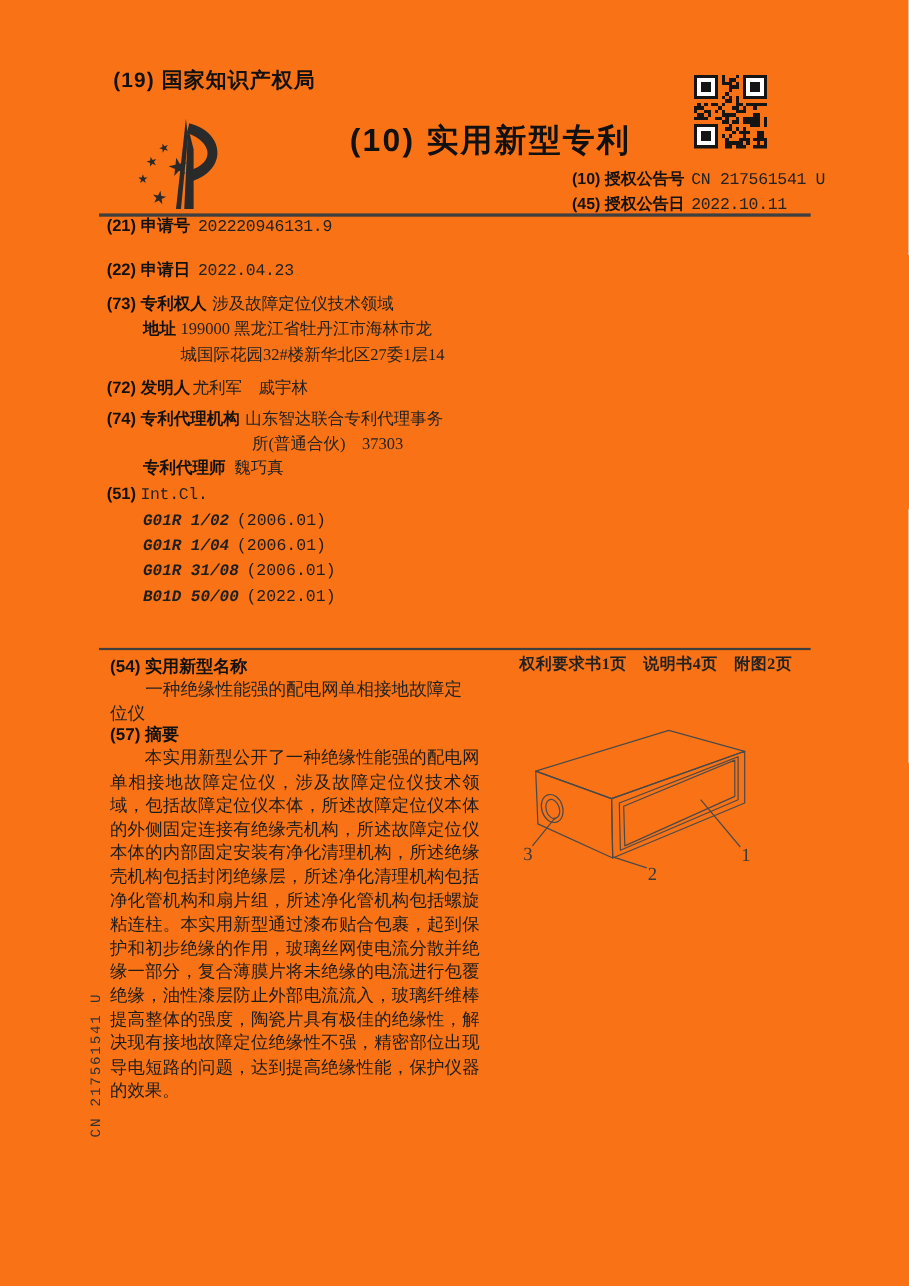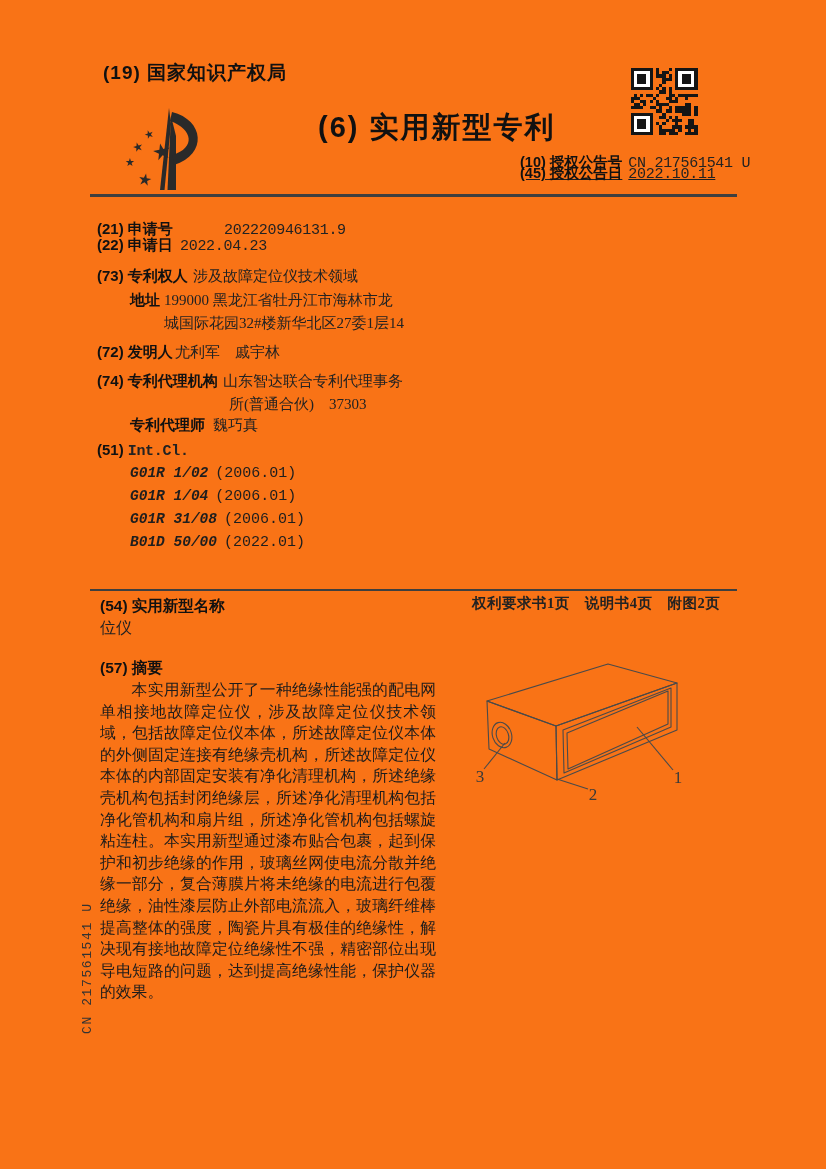--- a/index.html
+++ b/index.html
@@ -41,21 +41,21 @@
       <path d="M49.5,86 L53,12 L58,32 L58,86 Z" fill="#2a2a2a"></path>
       <path d="M54,8 C86,16 90,50 56,61 L54.5,51 C78,44 75,25 52,17 Z" fill="#2a2a2a"></path>
       <text x="44" y="55" font-size="22" text-anchor="middle" fill="#2a2a2a" transform="rotate(-12 44 48)">★</text>
       <text x="31" y="34" font-size="11" text-anchor="middle" fill="#2a2a2a" transform="rotate(-20 31 30)">★</text>
       <text x="20" y="47" font-size="12" text-anchor="middle" fill="#2a2a2a" transform="rotate(-15 20 43)">★</text>
       <text x="12" y="62" font-size="11" text-anchor="middle" fill="#2a2a2a">★</text>
       <text x="27" y="81" font-size="16" text-anchor="middle" fill="#2a2a2a" transform="rotate(10 27 75)">★</text>
     </svg>
   </div>
 
-  <div class="abs doctype lbl nowrap">(6) 实用新型专利</div>
+  <div class="abs doctype lbl nowrap">(10) 实用新型专利</div>
 
   <div class="abs" style="left:630px;top:68px;width:68px;height:67px;">
     <svg id="qr-svg" width="68" height="67" viewBox="0 0 67.2 67.2" shape-rendering="crispEdges">
         <rect x="0" y="0" width="22.400000000000002" height="22.400000000000002" fill="#151515"></rect>
         <rect x="3.2" y="3.2" width="16" height="16" fill="#fff"></rect>
         <rect x="6.4" y="6.4" width="9.600000000000001" height="9.600000000000001" fill="#151515"></rect>
         <rect x="44.800000000000004" y="0" width="22.400000000000002" height="22.400000000000002" fill="#151515"></rect>
         <rect x="48" y="3.2" width="16" height="16" fill="#fff"></rect>
         <rect x="51.2" y="6.4" width="9.600000000000001" height="9.600000000000001" fill="#151515"></rect>
         <rect x="0" y="44.800000000000004" width="22.400000000000002" height="22.400000000000002" fill="#151515"></rect>
@@ -188,28 +188,28 @@
         <rect x="57.6" y="64" width="3.2" height="3.2" fill="#151515"></rect>
         <rect x="60.800000000000004" y="64" width="3.2" height="3.2" fill="#151515"></rect>
         <rect x="64" y="64" width="3.2" height="3.2" fill="#151515"></rect>
       </svg>
   </div>
 
   <div class="abs pubrow nowrap" style="top:153px;">
     <span class="lbl">(10) 授权公告号</span>
     <span class="mono val-mono">CN 217561541 U</span>
   </div>
-  <div class="abs pubrow nowrap" style="top:164px;text-decoration:underline;">
+  <div class="abs pubrow nowrap" style="top:176px;">
     <span class="lbl">(45) 授权公告日</span>
     <span class="mono val-mono">2022.10.11</span>
   </div>
 
   <div class="abs rule" style="top:194px;height:2.5px;"></div>
 
-  <div class="abs bib-row nowrap" style="top:220px;gap:44px;">
+  <div class="abs bib-row nowrap" style="top:196px;">
     <span class="lbl" style="min-width:83px;">(21) 申请号</span>
     <span class="mono val-mono">202220946131.9</span>
   </div>
 
   <div class="abs bib-row nowrap" style="top:236px;">
     <span class="lbl" style="min-width:83px;">(22) 申请日</span>
     <span class="mono val-mono">2022.04.23</span>
   </div>
 
   <div class="abs bib-row nowrap" style="top:267px;">
@@ -238,21 +238,21 @@
     </span>
   </div>
 
   <div class="abs bib-row nowrap" style="top:416px;left:130px;">
     <span class="lbl" style="min-width:83px;">专利代理师</span>
     <span class="cjk">魏巧真</span>
   </div>
 
   <div class="abs bib-row nowrap" style="top:441px;">
     <span class="lbl">(51)</span>
-    <span class="mono" style="font-weight:700;margin-left:4px;">Int.Cl.</span>
+    <span class="mono" style="font-weight:400;margin-left:4px;">Int.Cl.</span>
   </div>
 
   <div class="abs bib-row nowrap" style="top:465px;left:130px;text-align:center;">
     <span class="ipc-code">G01R 1/02</span>
     <span class="ipc-ver">(2006.01)</span>
   </div>
   <div class="abs bib-row nowrap" style="top:488px;left:130px;">
     <span class="ipc-code">G01R 1/04</span>
     <span class="ipc-ver">(2006.01)</span>
   </div>
@@ -264,20 +264,21 @@
     <span class="ipc-code">B01D 50/00</span>
     <span class="ipc-ver">(2022.01)</span>
   </div>
 
   <div class="abs pages cjk nowrap">权利要求书1页　说明书4页　附图2页</div>
 
   <div class="abs rule" style="top:589px;height:2px;"></div>
 
   <div class="abs lbl sec-label nowrap" style="left:100px;top:596px;">(54) 实用新型名称</div>
   <div class="abs" style="left:100px;top:617px;width:340px;">
+    <div class="cjk title-line" style="text-indent:2em;">一种绝缘性能强的配电网单相接地故障定</div>
     <div class="cjk title-line">位仪</div>
   </div>
 
   <div class="abs lbl sec-label nowrap" style="left:100px;top:658px;">(57) 摘要</div>
   <div class="abs abstract cjk">本实用新型公开了一种绝缘性能强的配电网单相接地故障定位仪，涉及故障定位仪技术领域，包括故障定位仪本体，所述故障定位仪本体的外侧固定连接有绝缘壳机构，所述故障定位仪本体的内部固定安装有净化清理机构，所述绝缘壳机构包括封闭绝缘层，所述净化清理机构包括净化管机构和扇片组，所述净化管机构包括螺旋粘连柱。本实用新型通过漆布贴合包裹，起到保护和初步绝缘的作用，玻璃丝网使电流分散并绝缘一部分，复合薄膜片将未绝缘的电流进行包覆绝缘，油性漆层防止外部电流流入，玻璃纤维棒提高整体的强度，陶瓷片具有极佳的绝缘性，解决现有接地故障定位绝缘性不强，精密部位出现导电短路的问题，达到提高绝缘性能，保护仪器的效果。</div>
 
   <div class="abs" style="left:440px;top:630px;width:320px;height:180px;">
     <svg width="320" height="180" viewBox="0 0 320 180" fill="none">
       <g stroke="#4a4a4a" stroke-width="1.1" fill="none" stroke-linejoin="round">
 

